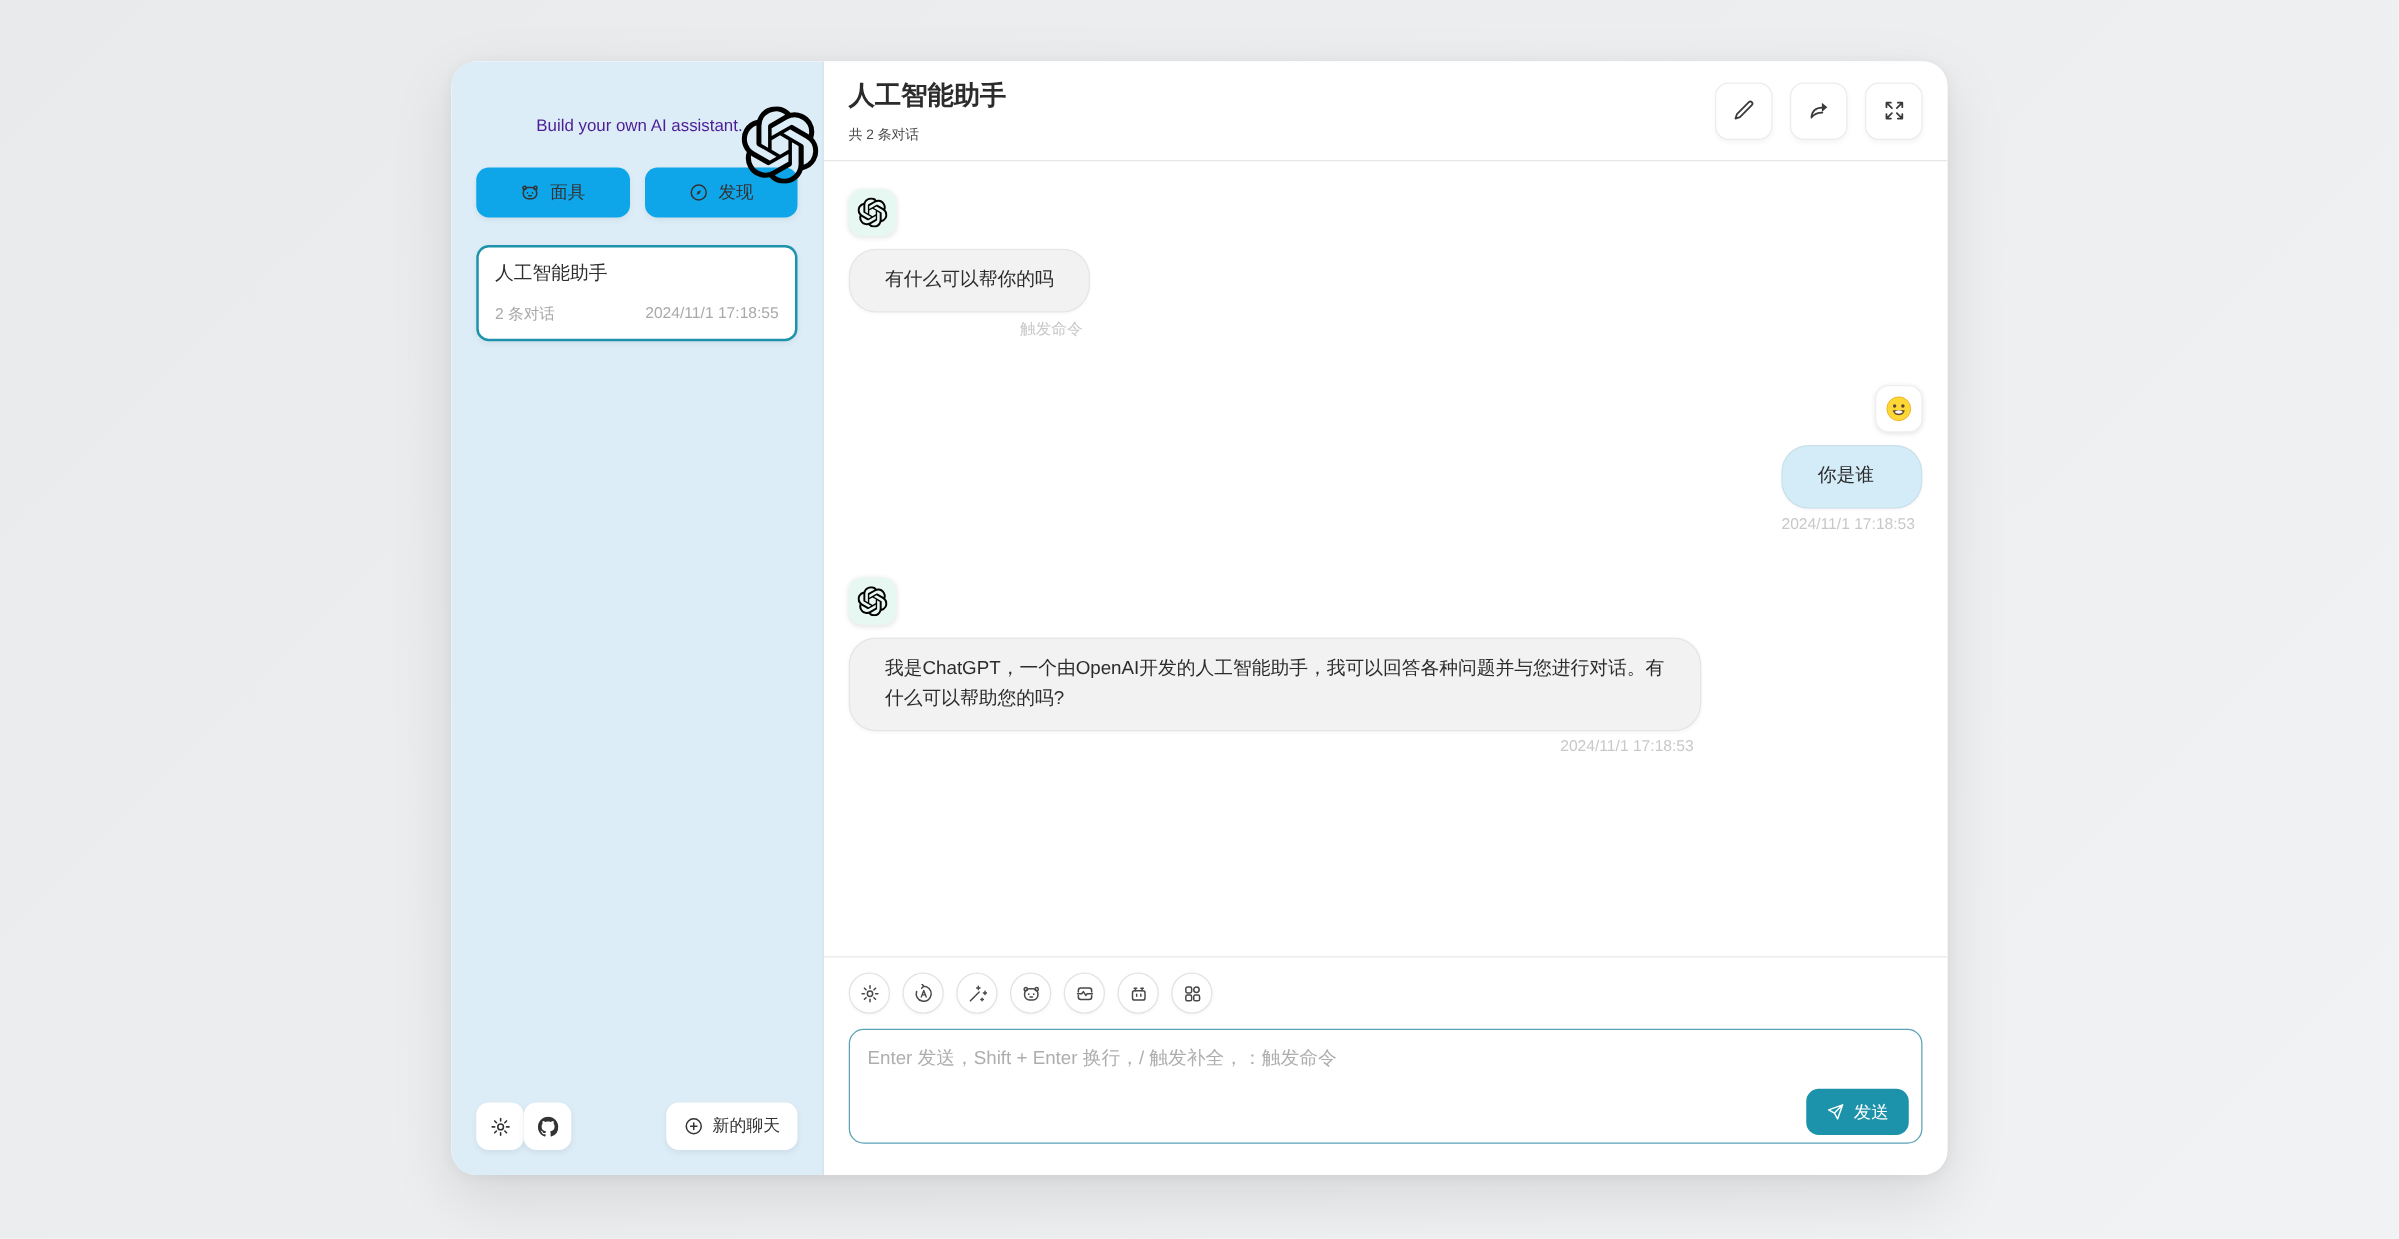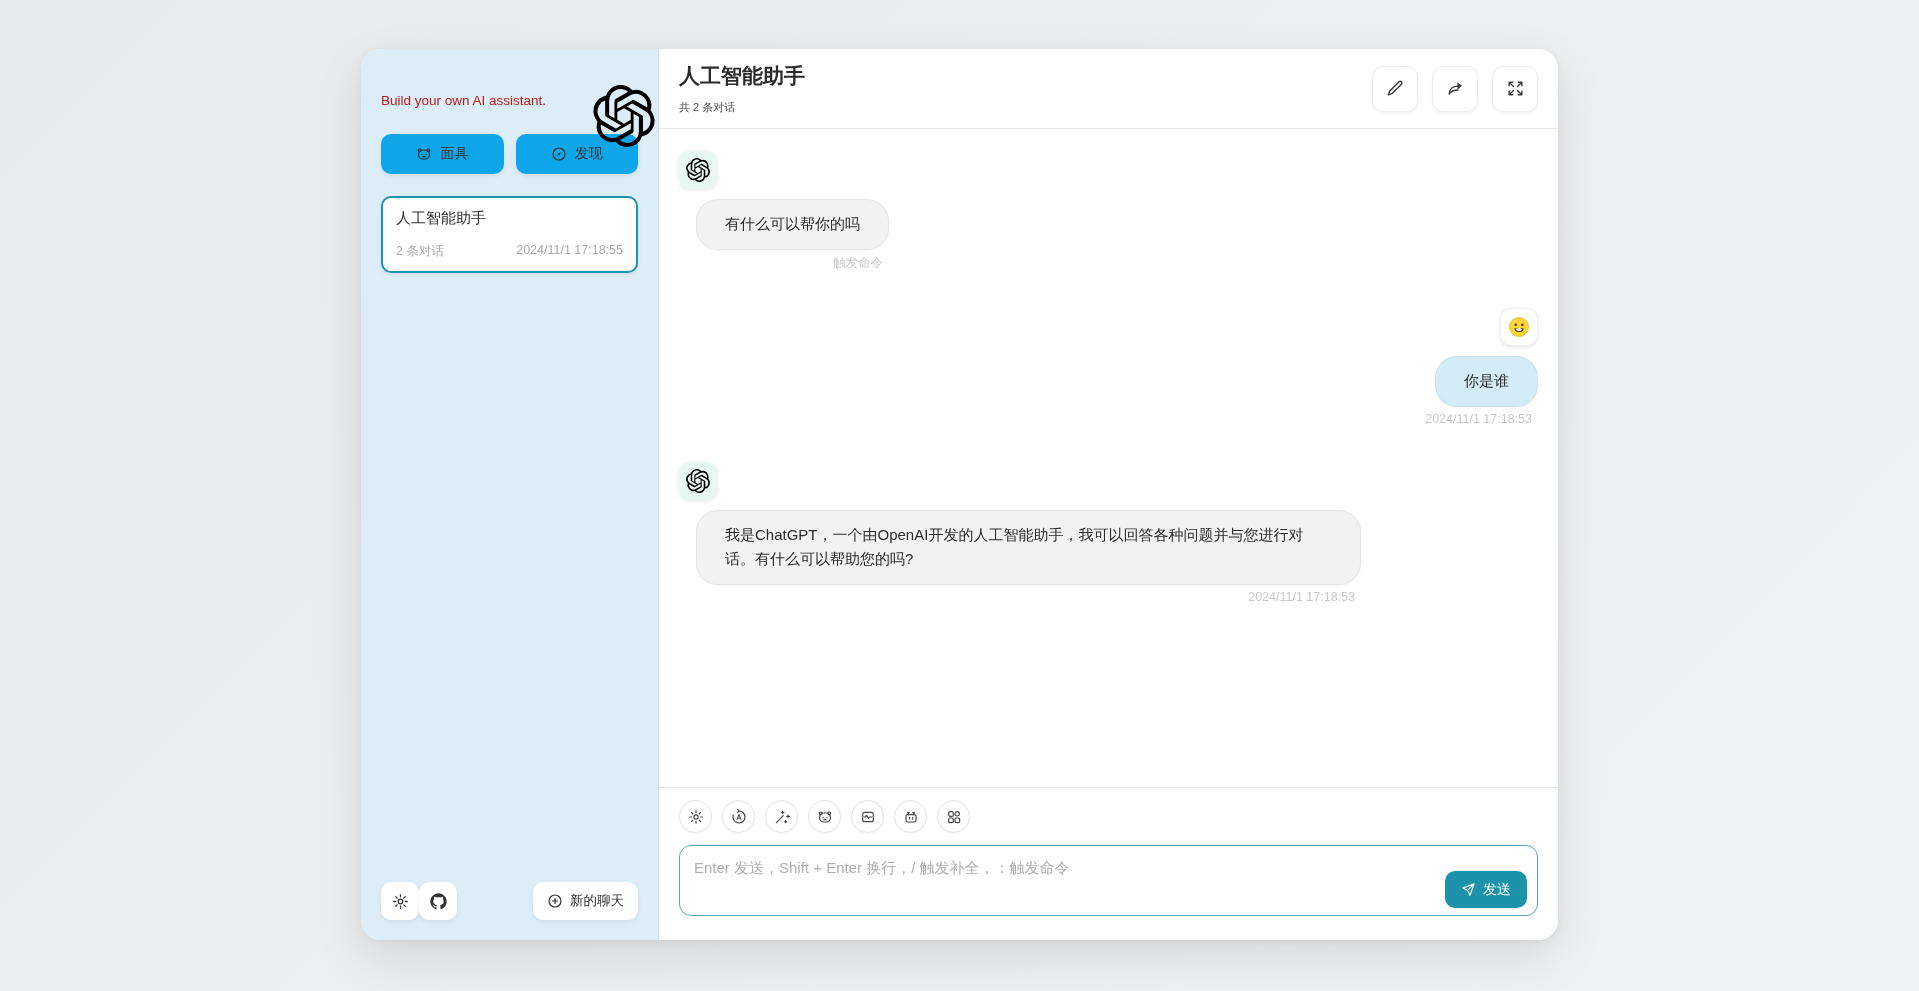--- a/index.html
+++ b/index.html
@@ -18,21 +18,21 @@
   }
 
   
   .sidebar {
     position:relative; width:298px; flex-shrink:0; padding:20px;
     background:#dcedf8; border-right:1px solid rgba(0,0,0,0.06);
   }
   .big-logo { position:absolute; top:36px; right:3px; width:62px; height:62px; color:#c9e3f0; }
   .side-head { position:relative; margin-top:24px; }
   .side-title { font-size:26px; font-weight:700; color:#1e2428; letter-spacing:0.2px; }
-  .side-sub { margin-top:6px; font-size:13.5px; color:#b91c1c; }
+  .side-sub { margin-top:6px; font-size:13.5px; color:#4c1d95;margin-left:48px; }
   .nav-row { display:flex; gap:12px; margin-top:26px; }
   .nav-btn {
     flex:1; height:40px; border:none; border-radius:10px; background:#0ea5e9;
     display:flex; align-items:center; justify-content:center; gap:8px;
     font-family:inherit; font-size:14px; color:#333; cursor:pointer;
     box-shadow:0 2px 5px rgba(0,0,0,0.06);
   }
   .nav-btn svg { width:16px; height:16px; }
   .chat-item {
     margin-top:22px; background:#ffffff; border:2px solid #1d93ab; border-radius:10px;
@@ -79,37 +79,37 @@
     width:38px; height:38px; border-radius:11px; display:flex; align-items:center; justify-content:center;
     box-shadow:0 1px 4px rgba(0,0,0,0.10);
   }
   .avatar.bot { background:#e7f7f1; }
   .avatar.bot svg { width:24px; height:24px; color:#33a183; }
   .avatar.human { background:#ffffff; border:1px solid #efefef; }
   .avatar.human svg { width:24px; height:24px; }
   .msg-group { display:inline-flex; flex-direction:column; max-width:682px; margin-top:10px; }
   .bubble {
     border-radius:22px; padding:12px 28px; font-size:15px; line-height:1.65; color:#2b2b2b;
-    border:1px solid rgba(0,0,0,0.05); box-shadow:0 1px 3px rgba(0,0,0,0.04); white-space:pre-wrap;margin-left:17px;
+    border:1px solid rgba(0,0,0,0.05); box-shadow:0 1px 3px rgba(0,0,0,0.04); white-space:pre-wrap;
   }
   .bubble.assistant { background:#f2f2f2; }
   .bubble.user { background:#d4ecf8; }
   .msg-meta { align-self:flex-end; margin-top:5px; font-size:12.5px; color:#c8c8c8; padding-right:6px; }
 
   .chat-footer { border-top:1px solid #e8e8e8; padding:12px 20px 20px 20px; }
   .toolbar { display:flex; gap:10px; margin-bottom:12px; }
   .tool-btn {
     width:33px; height:33px; border:1px solid #e3e3e3; border-radius:50%; background:#fff;
     display:flex; align-items:center; justify-content:center; color:#484848; cursor:pointer;
     box-shadow:0 1px 3px rgba(0,0,0,0.04);
   }
   .tool-btn svg { width:16px; height:16px; }
   .input-wrap { position:relative; }
   .chat-input {
-    width:100%; height:71px; border:1px solid #5aa3b6; border-radius:12px;
+    width:100%; height:92px; border:1px solid #5aa3b6; border-radius:12px;
     padding:13px 110px 13px 14px; font-family:inherit; font-size:15px; color:#303030;
     resize:none; outline:none; background:#fff;
   }
   .chat-input::placeholder { color:#aeaeae; }
   .send-btn {
     position:absolute; right:11px; bottom:12px; height:37px; padding:0 16px;
     border:none; border-radius:10px; background:#1d93ab; color:#ffffff;
     display:flex; align-items:center; gap:7px; font-family:inherit; font-size:14px; cursor:pointer;
   }
   .send-btn svg { width:15px; height:15px; stroke:#ffffff; }

